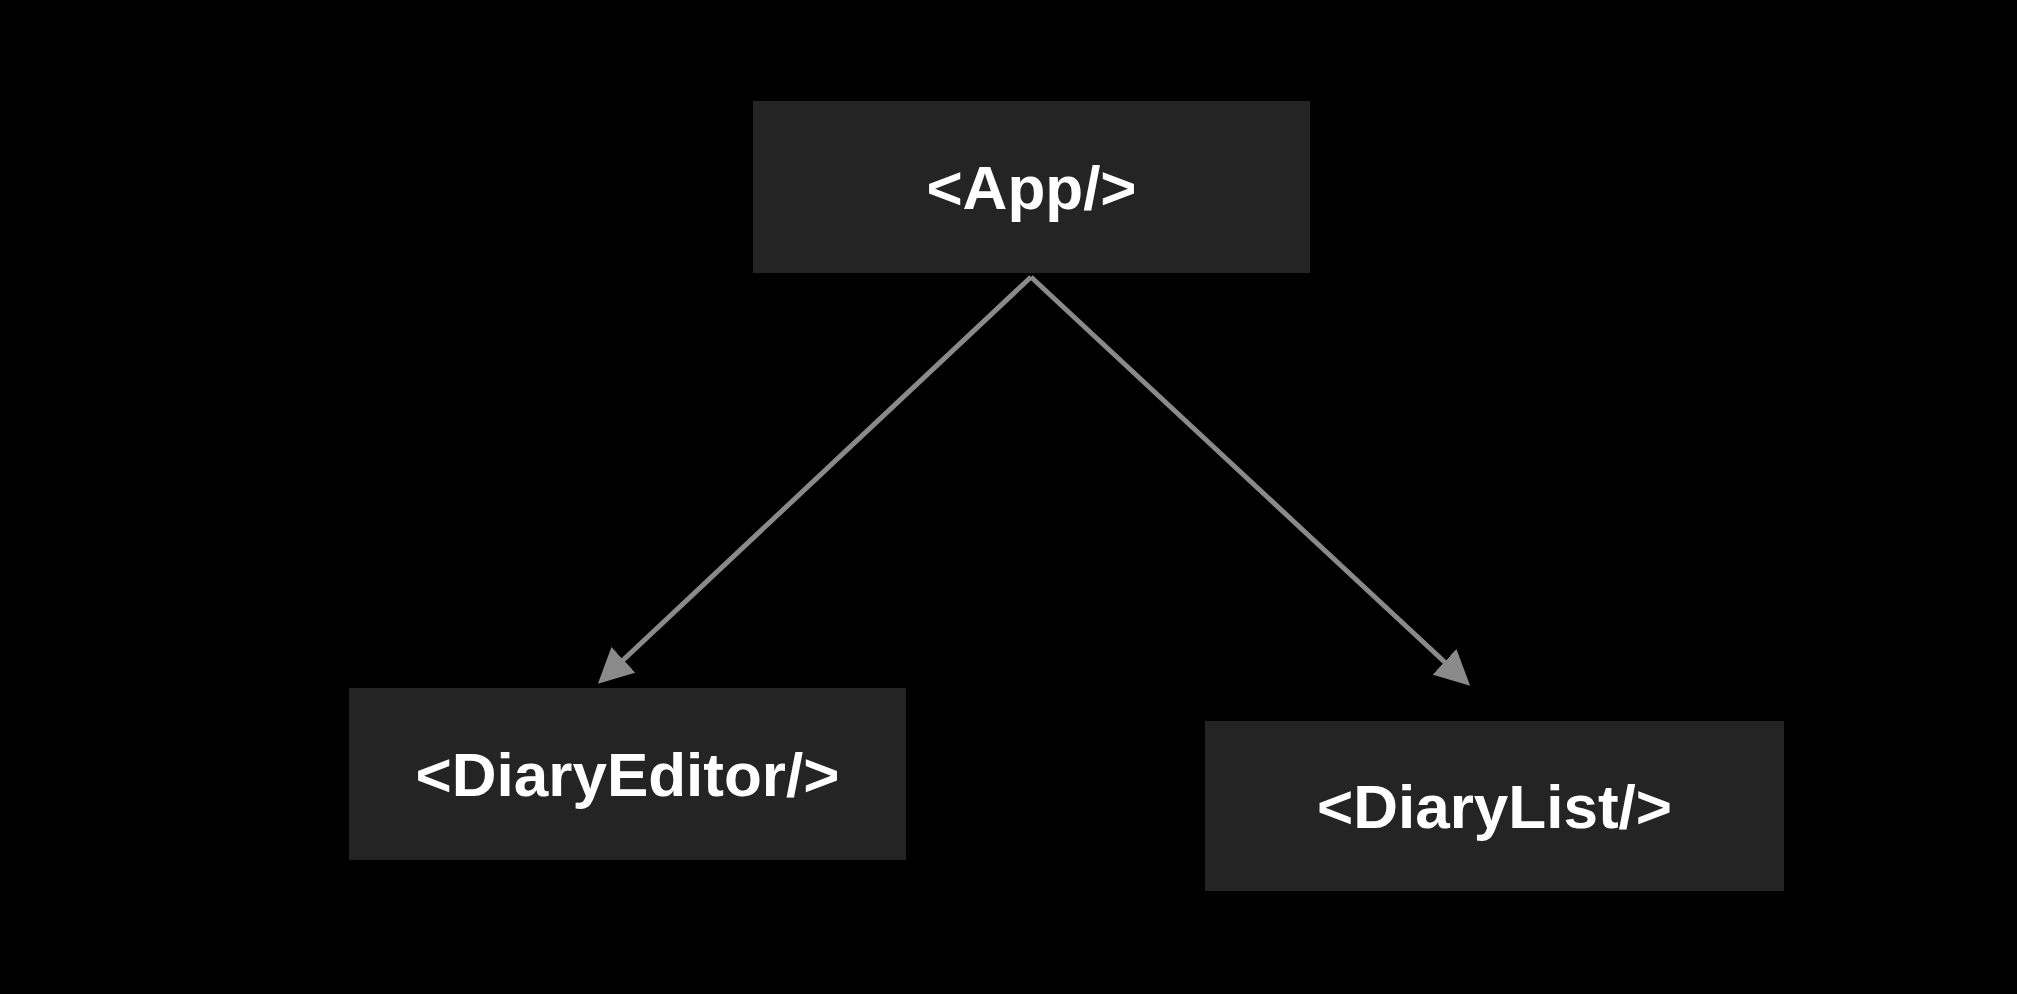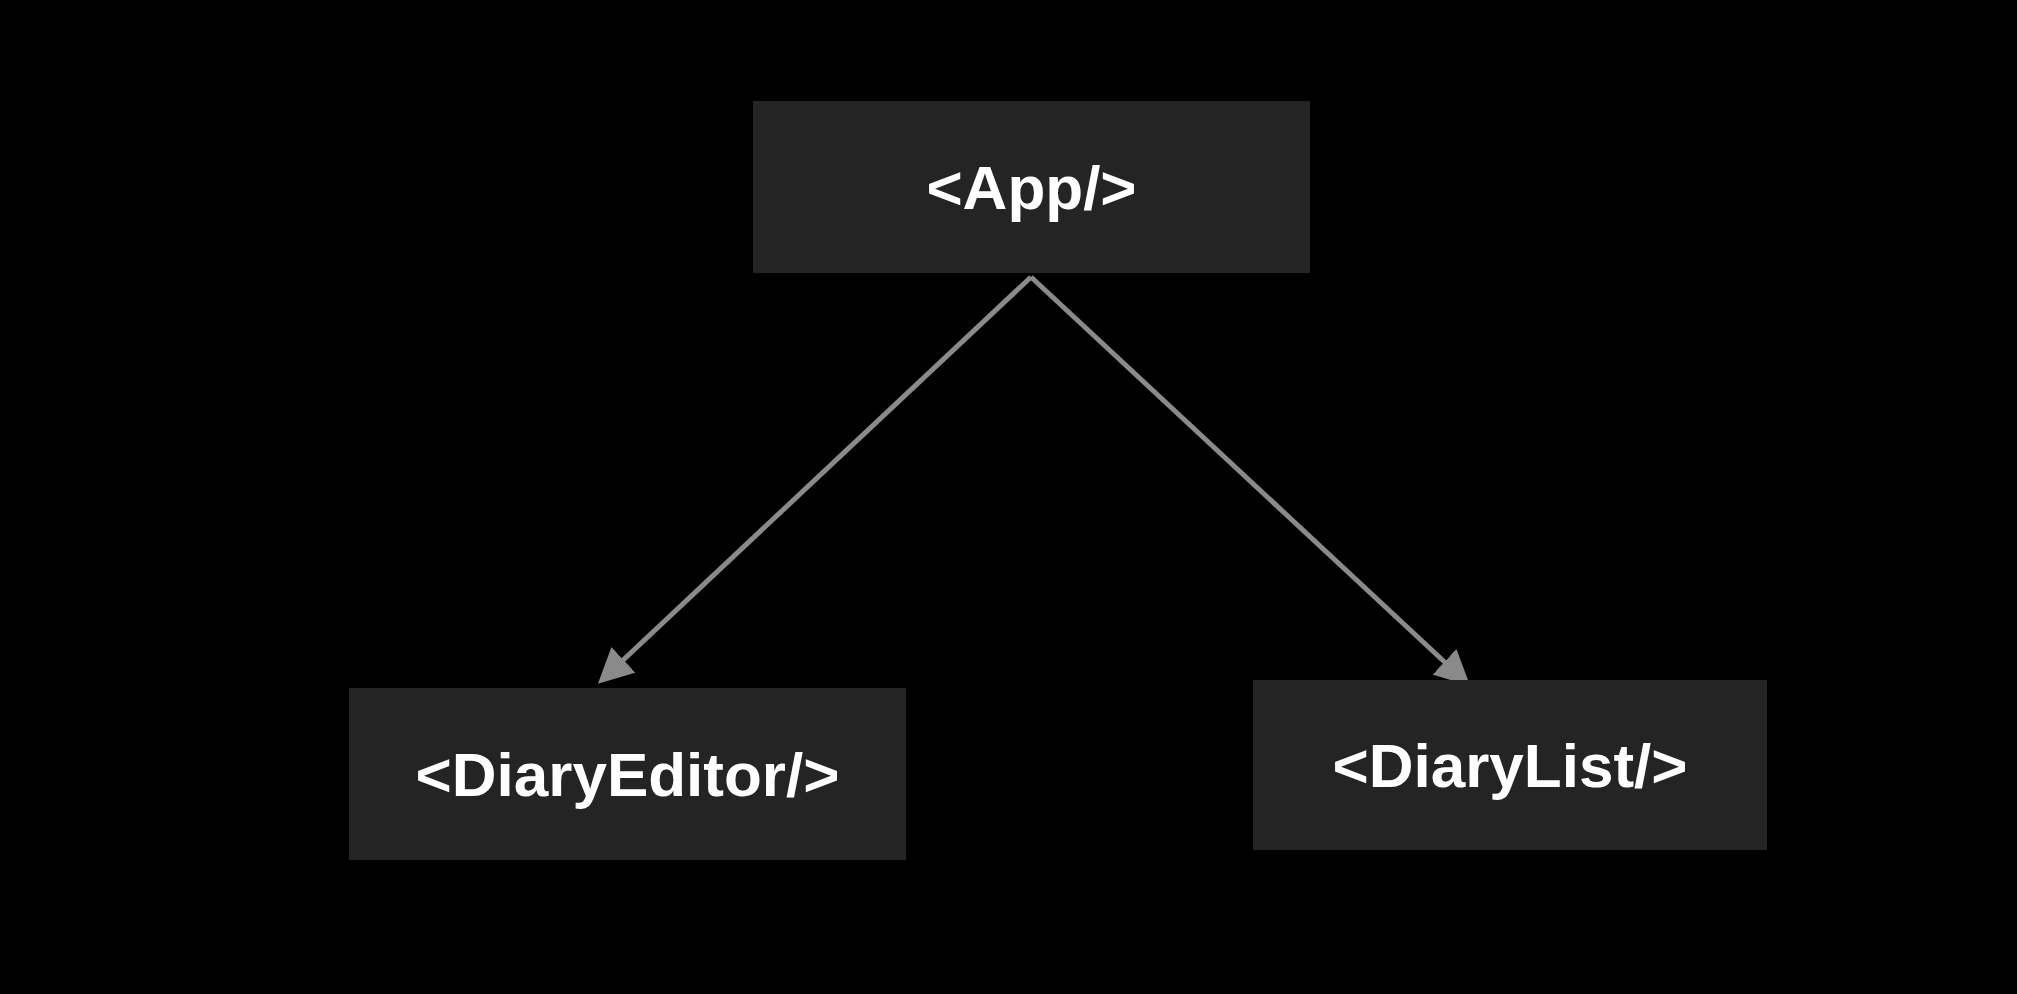--- a/index.html
+++ b/index.html
@@ -46,24 +46,23 @@
   }
   .node-diary-editor {
     left: 303px;
     top: 688px;
     width: 557px;
     height: 172px;
     margin-left: 46px;
   }
   .node-diary-list {
     left: 1205px;
-    top: 680px;
-    width: 514px;
+    top: 721px;
+    width: 579px;
     height: 170px;
-    margin-left: 48px;
   }
 </style>
 </head>
 <body>
 
 <div class="stage">
 
   <svg class="edges-layer" width="2017" height="994" viewBox="0 0 2017 994" xmlns="http://www.w3.org/2000/svg">
     <defs>
       <marker id="arrowhead" viewBox="0 0 10 10" refX="8" refY="5" markerWidth="7" markerHeight="7" orient="auto-start-reverse">

